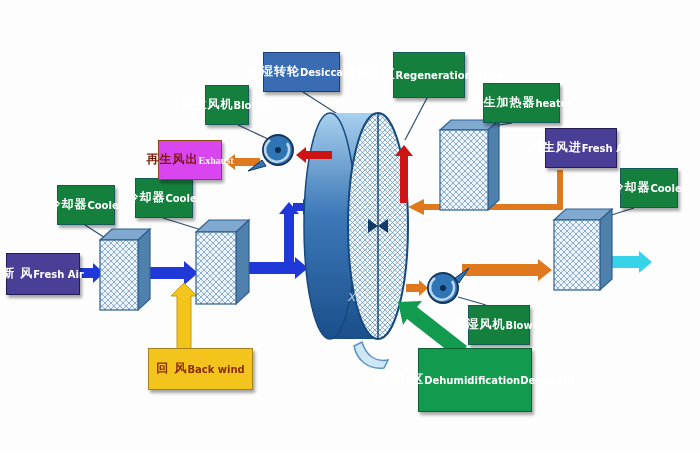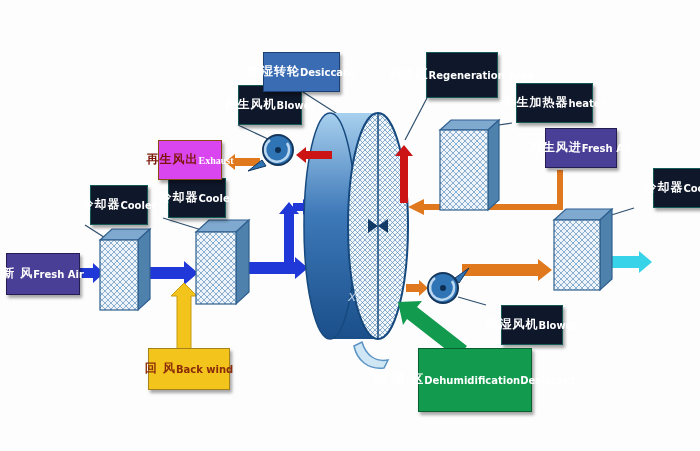--- a/index.html
+++ b/index.html
@@ -8,21 +8,21 @@
     font-family:"DejaVu Sans","Liberation Sans",sans-serif;overflow:hidden;
   }
   .stage > svg{position:absolute;left:0;top:0;}
   .lbl{
     position:absolute;display:flex;flex-direction:row;align-items:center;justify-content:center;
     text-align:center;border:1px solid rgba(10,20,30,.55);box-shadow:2px 3px 3px rgba(0,0,0,.35);
     color:#fff;line-height:1.3;box-sizing:border-box;padding:1px 2px;
   }
   .lbl .cn{font-size:12px;font-weight:bold;letter-spacing:1px;white-space:nowrap;}
   .lbl .en{font-size:10px;font-weight:bold;white-space:nowrap;}
-  .teal{background:#0f172a;border-color:#145a57;margin-left:33px;}
+  .teal{background:#15803d;border-color:#145a57;}
   .purple{background:#4a3f96;border-color:#241c52;}
   .blue{background:#3a6cb4;border-color:#1c3f74;}
   .orangebox{background:#d946ef;border-color:#8a4a10;font-family:Liberation Serif, serif;}
   .orangebox .cn{color:#7b1606;}
   .yellowbox{background:#f2c41c;border-color:#a5821a;color:#8a2b0a;}
   .greenbox{background:#129a4e;border-color:#0a5f30;}
   .watermark{
     position:absolute;left:348px;top:288px;color:rgba(200,220,240,.85);
     font-size:14px;font-style:italic;pointer-events:none;
   }
@@ -148,21 +148,21 @@
   <div class="lbl teal" style="left:57px;top:185px;width:58px;height:40px">
     <div class="cn">冷却器</div>
     <div class="en">Cooler</div>
   </div>
 
   <div class="lbl teal" style="left:135px;top:178px;width:58px;height:40px">
     <div class="cn">冷却器</div>
     <div class="en">Cooler</div>
   </div>
 
-  <div class="lbl teal" style="left:205px;top:85px;width:64px;height:40px">
+  <div class="lbl teal" style="left:205px;top:85px;width:44px;height:40px">
     <div class="cn">再生风机</div>
     <div class="en">Blower</div>
   </div>
 
   <div class="lbl blue" style="left:263px;top:52px;width:77px;height:40px">
     <div class="cn">除湿转轮</div>
     <div class="en">Desiccant</div>
   </div>
 
   <div class="lbl teal" style="left:393px;top:52px;width:72px;height:46px">
@@ -185,21 +185,21 @@
     <div class="cn">再生风进</div>
     <div class="en">Fresh Air</div>
   </div>
 
   <div class="lbl teal" style="left:620px;top:168px;width:58px;height:40px">
     <div class="cn">冷却器</div>
     <div class="en">Cooler</div>
   </div>
 
 
-  <div class="lbl yellowbox" style="left:148px;top:348px;width:82px;height:42px">
+  <div class="lbl yellowbox" style="left:148px;top:348px;width:105px;height:42px">
     <div class="cn">回 风</div>
     <div class="en">Back wind</div>
   </div>
 
   <div class="lbl teal" style="left:468px;top:305px;width:62px;height:40px">
     <div class="cn">除湿风机</div>
     <div class="en">Blower</div>
   </div>
 
   <div class="lbl greenbox" style="left:418px;top:348px;width:114px;height:64px">

